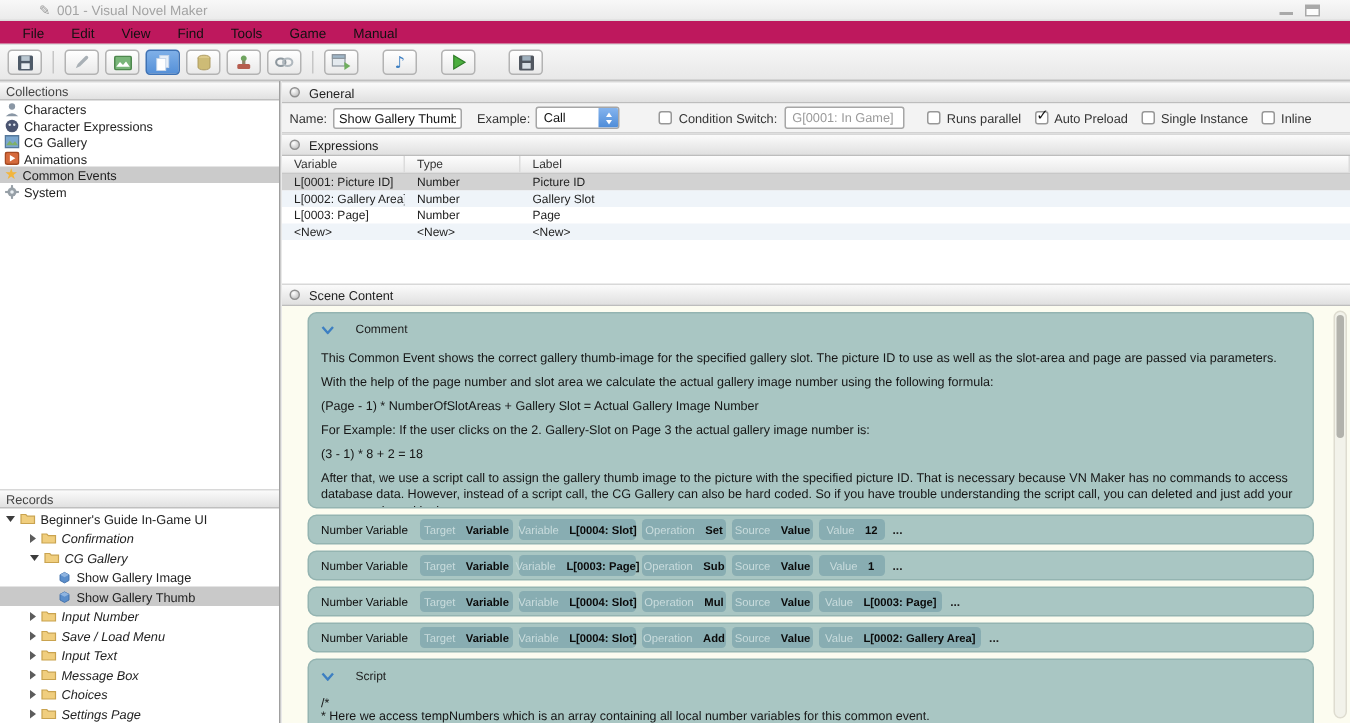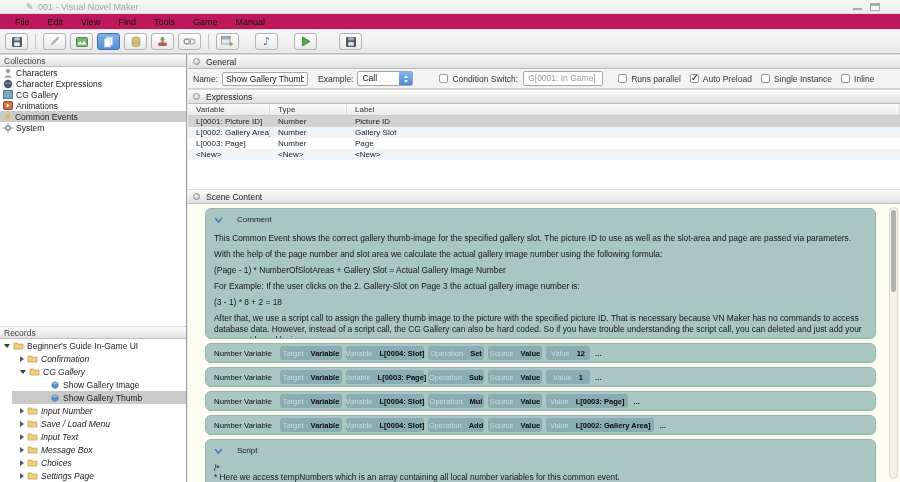--- a/index.html
+++ b/index.html
@@ -26,21 +26,21 @@
   .note-glyph { font-size:11px; color:#3d7fc2; font-family:"DejaVu Sans",sans-serif; line-height:1; }
 
   
   .leftpanel { position:absolute; left:0; top:54px; bottom:0; width:187px; background:#fff; border-right:1px solid #9f9f9f; display:flex; flex-direction:column; }
   .side-header { height:13px; flex:0 0 13px; background:linear-gradient(#fbfbfb,#e1e1e1); border-top:1px solid #d8d8d8; border-bottom:1px solid #bfbfbf; font-size:8.5px; color:#444; line-height:12px; padding-left:4px; }
   .clist .row { height:11px; display:flex; align-items:center; gap:3px; padding-left:3px; font-size:8.5px; color:#222; cursor:default; }
   .clist .row.sel { background:#cbcbcb; }
   .filler { flex:1 1 auto; background:#fff; }
   .tree .trow { height:13px; display:flex; align-items:center; gap:3px; font-size:8.5px; color:#222; cursor:default; }
   .tree .trow.sel { background:#c9c9c9; }
-  .d0 { padding-left:4px; } .d1 { padding-left:20px;font-style:italic; } .d2 { padding-left:38px;margin-left:12px; }
+  .d0 { padding-left:4px; } .d1 { padding-left:20px;font-style:italic; } .d2 { padding-left:38px; }
   .arr-exp { width:0; height:0; border-left:3.5px solid transparent; border-right:3.5px solid transparent; border-top:4.5px solid #3c3c3c; flex:0 0 auto; }
   .arr-col { width:0; height:0; border-top:3.5px solid transparent; border-bottom:3.5px solid transparent; border-left:4.5px solid #5c5c5c; flex:0 0 auto; }
   .star-glyph { font-size:10px; line-height:10px; color:#f2b53c; font-family:"DejaVu Sans",sans-serif; }
 
   
   .main { position:absolute; left:188px; top:54px; right:0; bottom:0; background:#fff; display:flex; flex-direction:column; }
   .sec-header { height:15px; flex:0 0 15px; background:linear-gradient(#fbfbfb,#e0e0e0); border-top:1px solid #d8d8d8; border-bottom:1px solid #bdbdbd; display:flex; align-items:center; gap:6px; padding-left:5px; font-size:8.5px; color:#222; }
   .orb { width:7px; height:7px; border-radius:50%; background:radial-gradient(circle at 35% 30%, #ffffff, #b5b5b5); border:1px solid #8f8f8f; flex:0 0 auto; }
 
   .form-row { height:20px; flex:0 0 20px; background:#f3f3f3; border-bottom:1px solid #d2d2d2; display:flex; align-items:center; padding-left:5px; font-size:8.5px; color:#333; }

